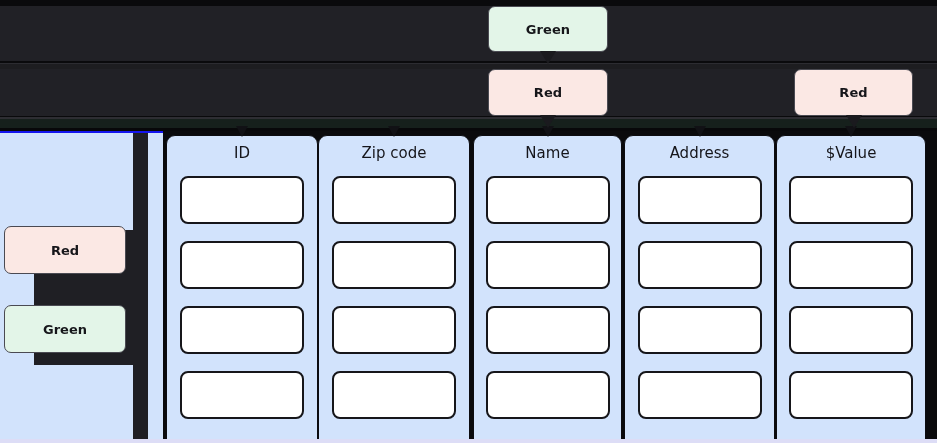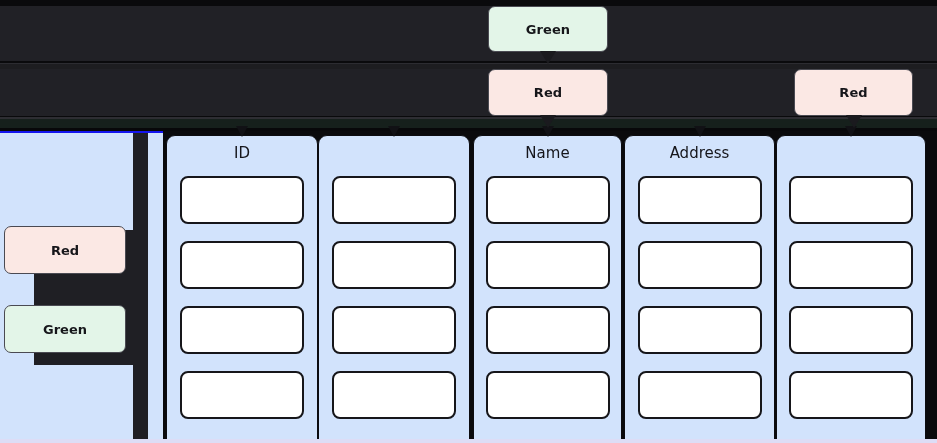--- a/index.html
+++ b/index.html
@@ -171,20 +171,21 @@
         <div class="col" style="left: 3px; width: 152px;">
           <div class="col-caret"></div>
           <div class="col-head">ID</div>
           <div class="cell r0"></div>
           <div class="cell r1"></div>
           <div class="cell r2"></div>
           <div class="cell r3"></div>
         </div>
         <div class="col" style="left: 155px; width: 152px;">
           <div class="col-caret"></div>
+          <div class="col-head">Zip code</div>
           <div class="cell r0"></div>
           <div class="cell r1"></div>
           <div class="cell r2"></div>
           <div class="cell r3"></div>
         </div>
         <div class="col" style="left: 310px; width: 149px;">
           <div class="col-caret"></div>
           <div class="col-head">Name</div>
           <div class="cell r0"></div>
           <div class="cell r1"></div>
@@ -194,20 +195,21 @@
         <div class="col" style="left: 461px; width: 151px;">
           <div class="col-caret"></div>
           <div class="col-head">Address</div>
           <div class="cell r0"></div>
           <div class="cell r1"></div>
           <div class="cell r2"></div>
           <div class="cell r3"></div>
         </div>
         <div class="col" style="left: 613px; width: 150px;">
           <div class="col-caret"></div>
+          <div class="col-head">$Value</div>
           <div class="cell r0"></div>
           <div class="cell r1"></div>
           <div class="cell r2"></div>
           <div class="cell r3"></div>
         </div>
       </div>
 
   </div>
 
   <div class="bottom-strip"></div>

